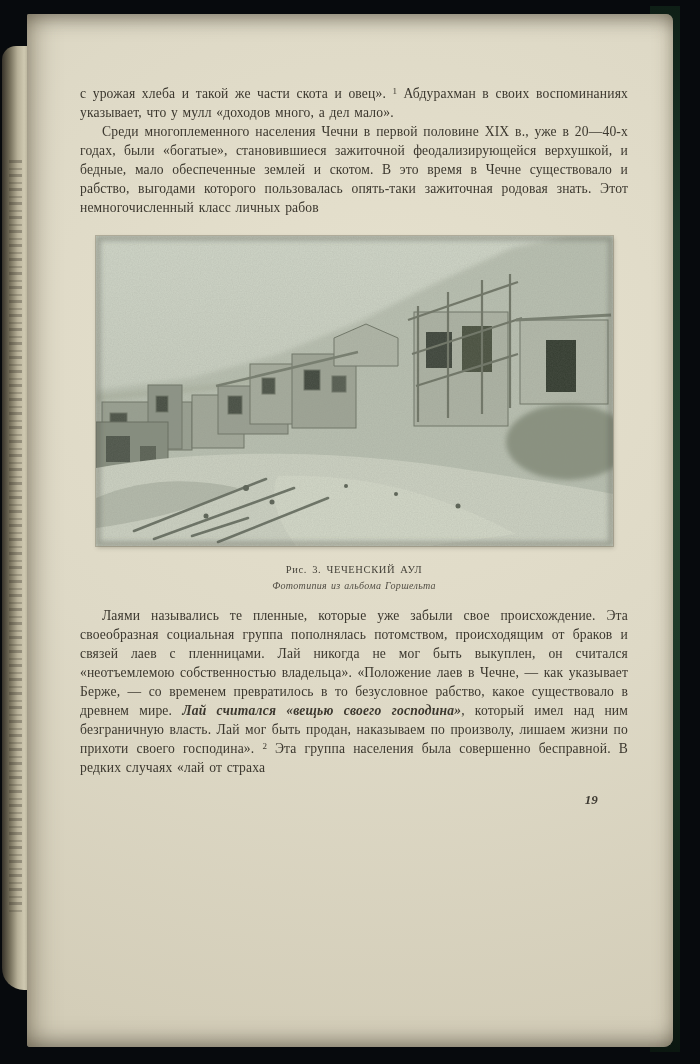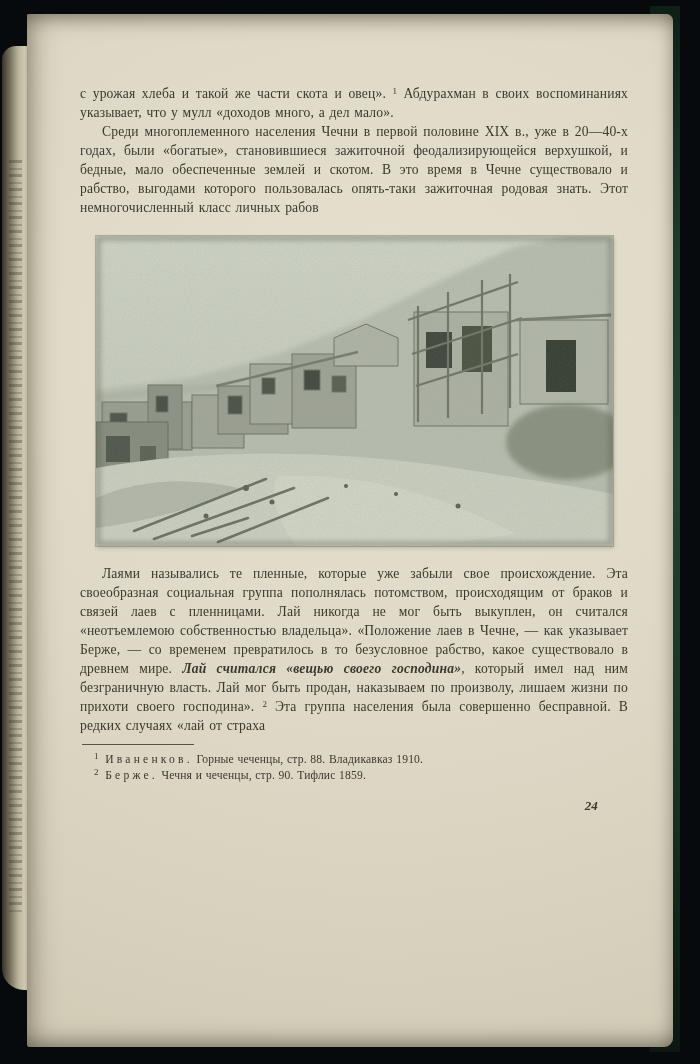--- a/index.html
+++ b/index.html
@@ -182,31 +182,26 @@
               <circle cx="110" cy="280" r="2.5"></circle>
                 <circle cx="250" cy="250" r="2"></circle>
               <circle cx="300" cy="258" r="2"></circle>
                 <circle cx="362" cy="270" r="2.5"></circle>
             </g>
 
             <rect width="517" height="310" filter="url(#grain)"></rect>
             <rect x="2" y="2" width="513" height="306" fill="none" stroke="rgba(88,92,80,.4)" stroke-width="5" filter="url(#soft2)"></rect>
           </svg>
         </div>
+        <div class="caption-title">Рис. 3. ЧЕЧЕНСКИЙ АУЛ</div>
+        <div class="caption-source">Фототипия из альбома Горшельта</div>
       </div>
 
       <div id="body-bottom">
           <p class="para indent"><span>Лаями назывались те пленные, которые уже забыли свое происхождение. Эта своеобразная социальная группа пополнялась потомством, происходящим от браков и связей лаев с пленницами. Лай никогда не мог быть выкуплен, он считался «неотъемлемою собственностью владельца». «Положение лаев в Чечне, — как указывает Берже, — со временем превратилось в то безусловное рабство, какое существовало в древнем мире. </span><i>Лай считался «вещью своего господина»</i><span>, который имел над ним безграничную власть. Лай мог быть продан, наказываем по произволу, лишаем жизни по прихоти своего господина». </span><sup>2</sup><span> Эта группа населения была совершенно бесправной. В редких случаях «лай от страха</span></p>
         </div>
 
-      <div class="footnotes">
-        <div class="fn-rule"></div>
-        <div id="fn-list">
-            <div class="fn"><sup>1</sup><span class="spaced"> Иваненков.</span><span> Горные чеченцы, стр. 88. Владикавказ 1910.</span></div>
-            <div class="fn"><sup>2</sup><span class="spaced"> Берже.</span><span> Чечня и чеченцы, стр. 90. Тифлис 1859.</span></div>
-          </div>
-      </div>
-
-      <div class="page-number">24</div>
+
+      <div class="page-number">19</div>
 
     </div>
   </div>
 </div>
 
 </body></html>

